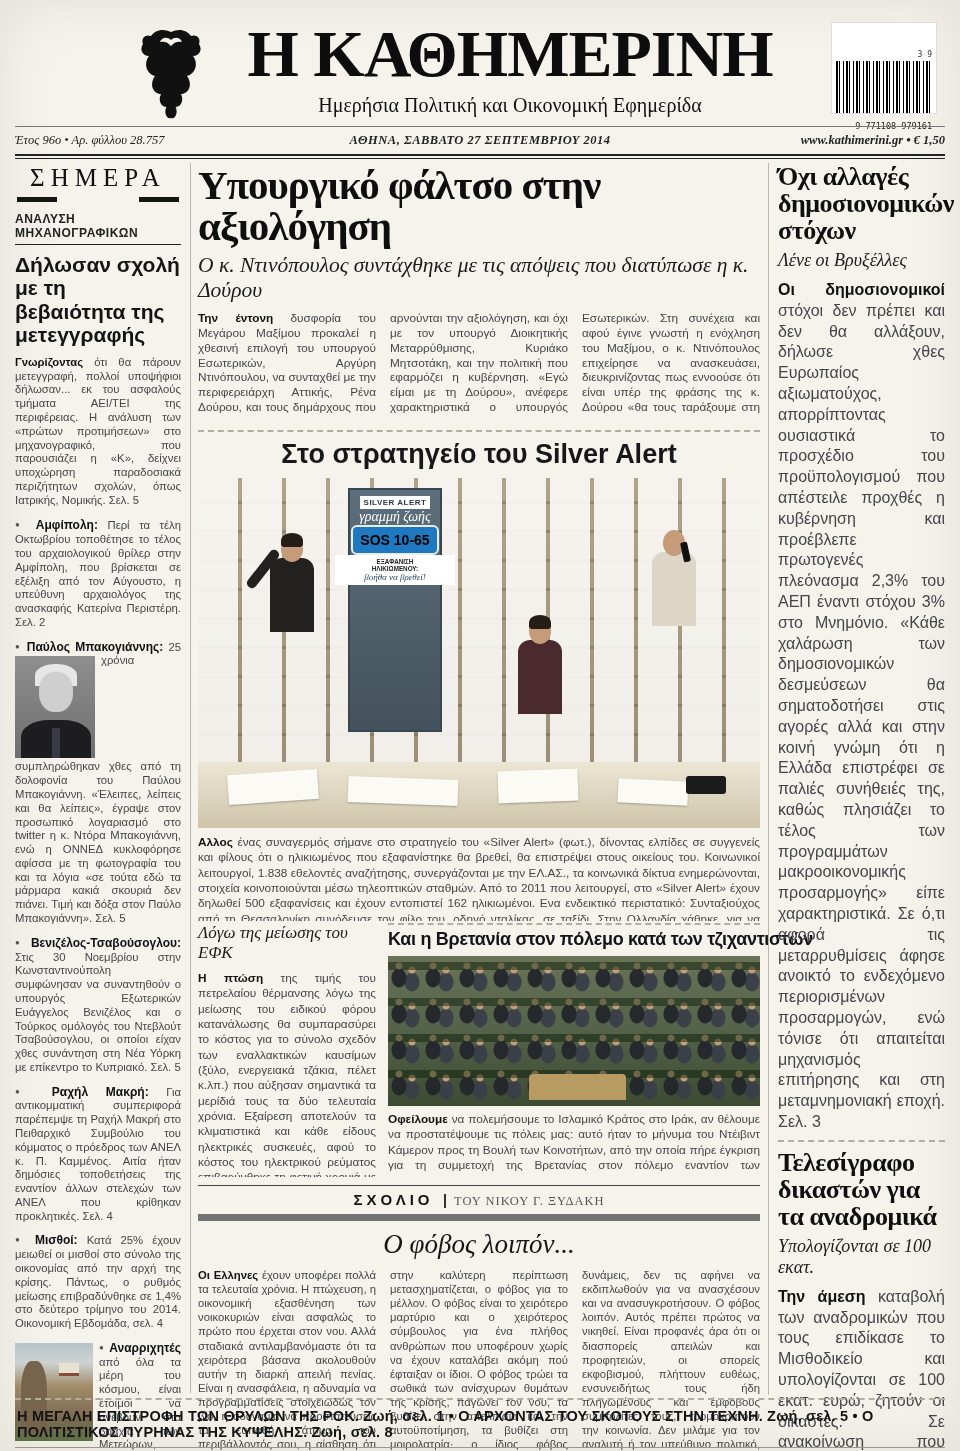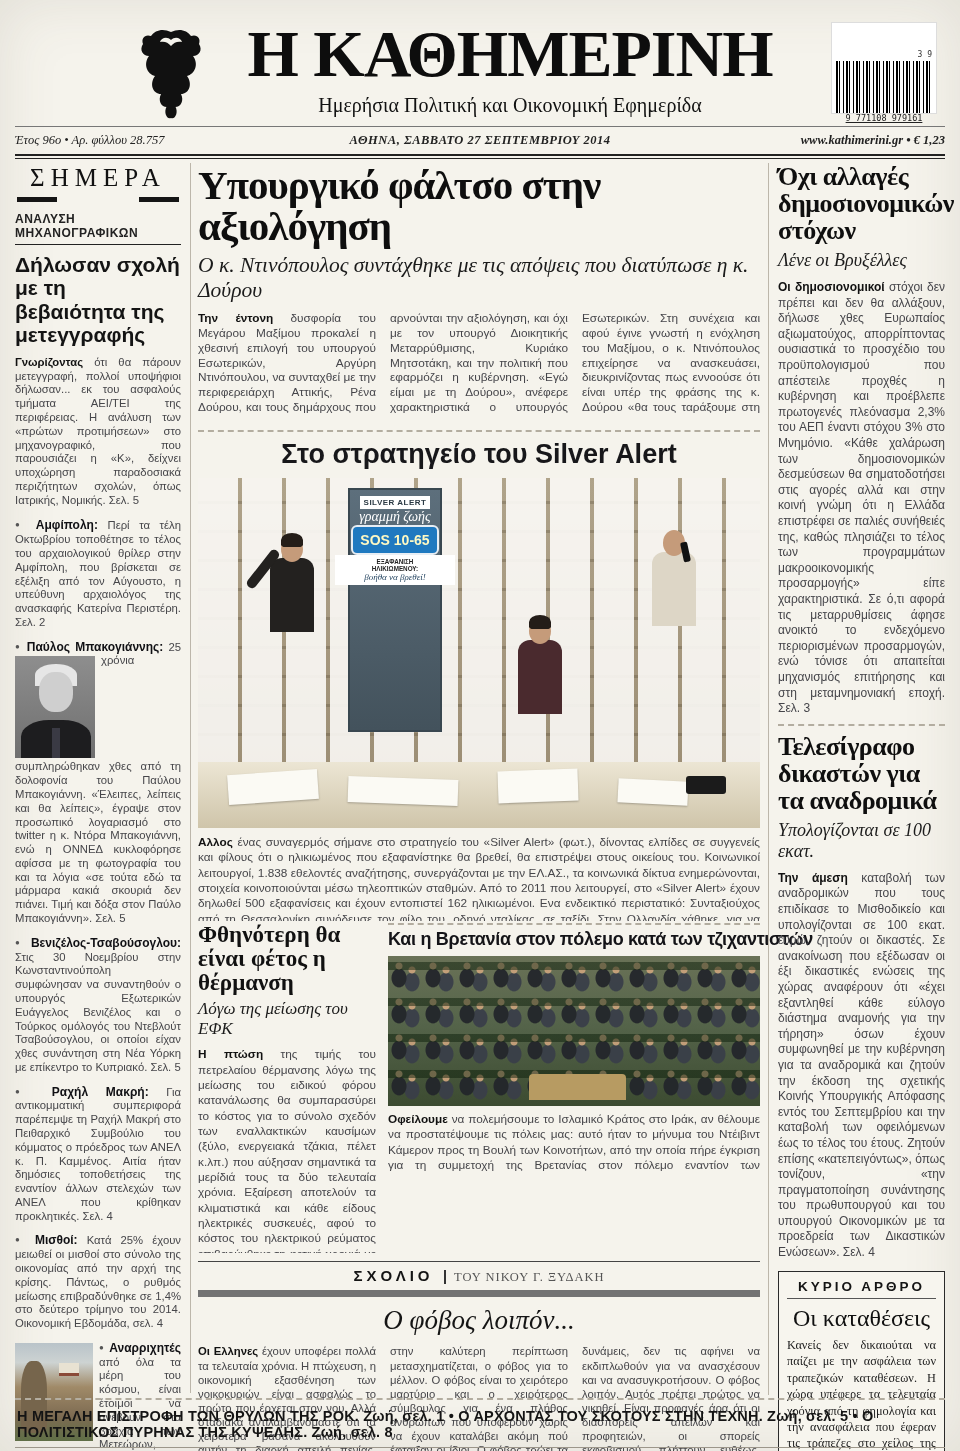--- a/index.html
+++ b/index.html
@@ -13,21 +13,21 @@
   .mast-title{position:absolute;left:190px;right:130px;top:8px;text-align:center;
               font-family:"Liberation Serif",serif;font-weight:bold;font-size:66px;color:#0d0d0d;
               letter-spacing:-1px;white-space:nowrap;}
   .mast-sub{position:absolute;left:190px;right:130px;top:86px;text-align:center;
             font-family:"Liberation Serif",serif;font-size:20px;color:#111;}
   .barcode-wrap{position:absolute;right:8px;top:14px;width:96px;height:84px;background:#fff;
                 border:1px solid #ddd;padding:3px 4px;}
   .barcode-top{font-family:"DejaVu Sans Mono",monospace;font-size:8px;text-align:right;color:#333;margin-top:24px;}
   .barcode{height:52px;margin-top:2px;
      background:repeating-linear-gradient(90deg,#000 0 2px,#fff 2px 3px,#000 3px 4px,#fff 4px 7px,#000 7px 8px,#fff 8px 10px);}
-  .barcode-num{font-family:"DejaVu Sans Mono",monospace;font-size:8.5px;text-align:center;color:#222;margin-top:0;text-decoration:underline;}
+  .barcode-num{font-family:"DejaVu Sans Mono",monospace;font-size:8.5px;text-align:right;color:#222;margin-top:8px;}
   .mast-rule1{position:absolute;left:0;right:0;top:118px;border-top:1px solid #777;}
   .mast-info{position:absolute;left:0;right:0;top:123px;height:20px;font-size:12.5px;color:#222;}
   .mi-left{position:absolute;left:0;top:2px;font-family:"Liberation Serif",serif;font-style:italic;}
   .mi-center{position:absolute;left:0;right:0;top:2px;text-align:center;font-family:"Liberation Serif",serif;
              font-weight:bold;font-style:italic;letter-spacing:.5px;}
   .mi-right{position:absolute;right:0;top:2px;font-family:"Liberation Serif",serif;font-style:italic;font-weight:bold;}
   .mast-rule2{position:absolute;left:0;right:0;top:146px;border-top:2px solid #222;}
   .mast-rule3{position:absolute;left:0;right:0;top:150px;border-top:1px solid #222;}
 
   
@@ -72,21 +72,21 @@
 
   .silver-title{font-size:27px;font-weight:bold;color:#17171a;text-align:center;margin:6px 0 8px 0;}
   .photo-silver{position:relative;width:562px;height:350px;background:linear-gradient(#cfc2a8,#b2a287);overflow:hidden;}
   .posters{position:absolute;left:0;right:0;top:0;bottom:66px;opacity:.85;
      background:repeating-linear-gradient(90deg,rgba(255,255,255,.95) 0 40px,rgba(60,50,30,.25) 40px 44px),
                 repeating-linear-gradient(0deg,rgba(0,0,0,0) 0 26px,rgba(60,50,30,.28) 26px 29px);}
   .banner{position:absolute;left:150px;top:10px;width:94px;height:244px;background:linear-gradient(#5d6f7c,#43525c);
           border:2px solid #394750;display:flex;flex-direction:column;align-items:center;gap:0;padding-top:6px;box-sizing:border-box;}
   .b-logo{background:#fff;color:#2b3a44;font-size:8px;font-weight:bold;padding:2px 4px;letter-spacing:.5px;}
   .b-brand{color:#fff;font-family:"Liberation Serif",serif;font-style:italic;font-size:14px;}
-  .b-sos{background:#1f79c0;color:#fef9c3;font-weight:bold;font-size:14px;border-radius:6px;padding:5px 7px;
+  .b-sos{background:#1f79c0;color:#000000;font-weight:bold;font-size:14px;border-radius:6px;padding:5px 7px;
          border:2px solid #e8eef4;}
   .b-strip{background:#fff;width:84px;padding:3px 18px;text-align:center;}
   .b-strip .s1{font-size:6.3px;font-weight:bold;color:#222;}
   .b-strip .s2{font-family:"Liberation Serif",serif;font-style:italic;font-size:9px;color:#1c3d5a;}
   .person{position:absolute;}
   .head{width:22px;height:26px;border-radius:50%;background:#c59b7a;margin:0 auto;position:relative;}
   .hair-d{position:absolute;left:0;top:-3px;width:22px;height:14px;background:#241d18;border-radius:50% 50% 20% 20%;}
   .torso{width:44px;height:74px;border-radius:12px 12px 0 0;margin-top:-4px;}
   .p1 .torso{background:#23211f;}
   .p2 .torso{background:#4a2a2e;}
@@ -125,21 +125,21 @@
   .scholio-author{font-family:"Liberation Serif",serif;font-size:12.5px;color:#555;letter-spacing:1px;
                   border-left:2.5px solid #333;padding-left:8px;margin-left:6px;}
   .scholio-title{font-family:"Liberation Serif",serif;font-style:italic;font-size:27px;color:#151515;
                  text-align:center;margin:8px 0;}
   .scholio-body{column-count:3;column-gap:14px;height:208px;overflow:hidden;font-size:11.3px;line-height:1.25;color:#46464a;}
 
   
   .r-title{font-family:"Liberation Serif",serif;font-size:26px;font-weight:bold;color:#0f0f0f;line-height:1.04;
            letter-spacing:-.5px;margin-bottom:6px;}
   .r-deck{font-family:"Liberation Serif",serif;font-style:italic;font-size:18px;color:#1c1c1c;margin-bottom:9px;}
-  .r-body{font-size:12px;line-height:1.3;color:#45454a;}
+  .r-body{font-size:16px;line-height:1.3;color:#45454a;}
   .edbox{border:1.5px solid #2a2a2a;padding:7px 8px 9px 8px;margin:10px 0 4px 0;background:#f7f5ee;}
   .edbox-kicker{text-align:center;font-weight:bold;font-size:13.5px;letter-spacing:3px;color:#141414;
                 border-bottom:1px solid #555;padding-bottom:4px;}
   .edbox-title{font-family:"Liberation Serif",serif;font-size:24px;color:#101010;text-align:center;margin:6px 0 5px 0;}
   .edbox-body{font-family:"Liberation Serif",serif;font-size:12.3px;line-height:1.34;color:#222;}
 
   
   .strip{border-top:2px dashed #b3ada0;border-bottom:1px solid #9c968a;padding:8px 2px 7px 2px;
          font-size:14.5px;font-weight:bold;color:#141414;letter-spacing:.2px;}
 </style>
@@ -158,21 +158,21 @@
     <div class="mast-sub">Ημερήσια Πολιτική και Οικονομική Εφημερίδα</div>
     <div class="barcode-wrap">
       <div class="barcode-top">3 9</div>
       <div class="barcode"></div>
       <div class="barcode-num">9 771108 979161</div>
     </div>
     <div class="mast-rule1"></div>
     <div class="mast-info">
       <span class="mi-left">Έτος 96ο • Αρ. φύλλου 28.757</span>
       <span class="mi-center">ΑΘΗΝΑ, ΣΑΒΒΑΤΟ 27 ΣΕΠΤΕΜΒΡΙΟΥ 2014</span>
-      <span class="mi-right">www.kathimerini.gr • € 1,23</span>
+      <span class="mi-right">www.kathimerini.gr • € 1,50</span>
     </div>
     <div class="mast-rule2"></div>
     <div class="mast-rule3"></div>
   </div>
 
   <div class="sidebar">
     <div class="simera">ΣΗΜΕΡΑ</div>
     <div class="simera-bars">
         <div></div>
         <div></div>
@@ -281,21 +281,20 @@
           <div class="paper" style="left:420px;top:18px;width:70px;height:24px;transform:rotate(3deg);"></div>
           <div class="deskphone" style="right:34px;top:14px;"></div>
         </div>
       </div>
 
       <div class="silver-caption jtext"><span class="lead-word">Αλλος</span><span> ένας συναγερμός σήμανε στο στρατηγείο του «Silver Alert» (φωτ.), δίνοντας ελπίδες σε συγγενείς και φίλους ότι ο ηλικιωμένος που εξαφανίστηκε θα βρεθεί, θα επιστρέψει στους οικείους του. Κοινωνικοί λειτουργοί, 1.838 εθελοντές αναζήτησης, συνεργάζονται με την ΕΛ.ΑΣ., τα κοινωνικά δίκτυα ενημερώνονται, στοιχεία κοινοποιούνται μέσω τηλεοπτικών σταθμών. Από το 2011 που λειτουργεί, στο «Silver Alert» έχουν δηλωθεί 500 εξαφανίσεις και έχουν εντοπιστεί 162 ηλικιωμένοι. Ενα ενδεικτικό περιστατικό: Συνταξιούχος από τη Θεσσαλονίκη συνόδευσε τον φίλο του, οδηγό νταλίκας, σε ταξίδι. Στην Ολλανδία χάθηκε, για να βρεθεί ύστερα από ημέρες κάτω από μια γέφυρα στο Ρότερνταμ. Σελ. 13</span></div>
     </div>
 
     <div class="midrow">
       <div class="heatcol">
-        <div class="heat-title">Φθηνότερη θα είναι φέτος η θέρμανση</div>
         <div class="heat-deck">Λόγω της μείωσης του ΕΦΚ</div>
         <div class="heat-body jtext"><span class="lead-word">Η πτώση</span><span> της τιμής του πετρελαίου θέρμανσης λόγω της μείωσης του ειδικού φόρου κατανάλωσης θα συμπαρασύρει το κόστος για το σύνολο σχεδόν των εναλλακτικών καυσίμων (ξύλο, ενεργειακά τζάκια, πέλετ κ.λπ.) που αύξησαν σημαντικά τα μερίδιά τους τα δύο τελευταία χρόνια. Εξαίρεση αποτελούν τα κλιματιστικά και κάθε είδους ηλεκτρικές συσκευές, αφού το κόστος του ηλεκτρικού ρεύματος επιβαρύνθηκε τη φετινή χρονιά με έμμεσες αυξήσεις (τέλη ΑΠΕ, δικτύου και υπηρεσιών κοινής ωφελείας). Η τιμή στα ξύλα είναι μειωμένη κατά 10%. Οικονομική Εβδομάδα, σελ. 5</span></div>
       </div>
       <div class="britcol">
         <div class="dashsep" style="margin:0 0 2px 0;"></div>
         <div class="brit-title">Και η Βρετανία στον πόλεμο κατά των τζιχαντιστών</div>
         <div class="photo-commons">
           <div class="commons-rows"></div>
           <div class="commons-bench"></div>
           <div class="commons-table"></div>

